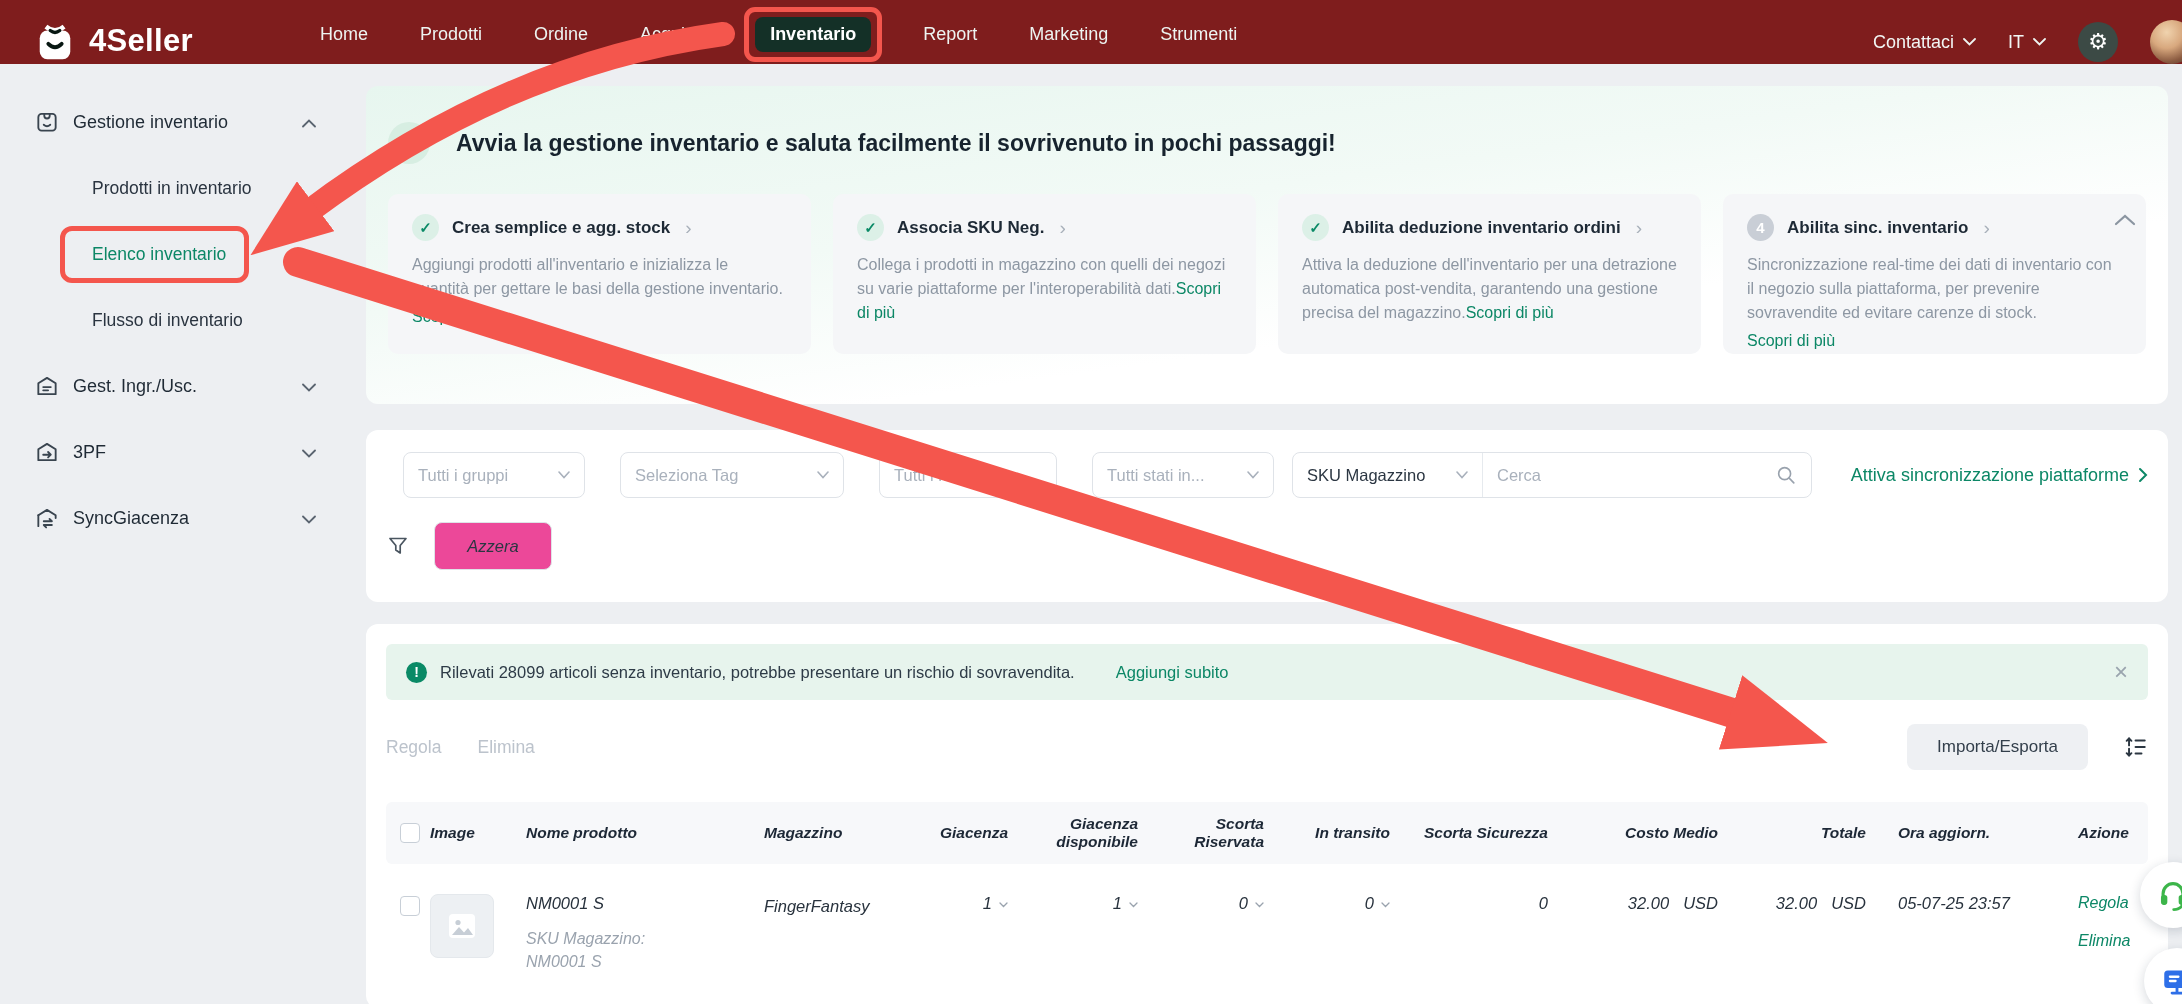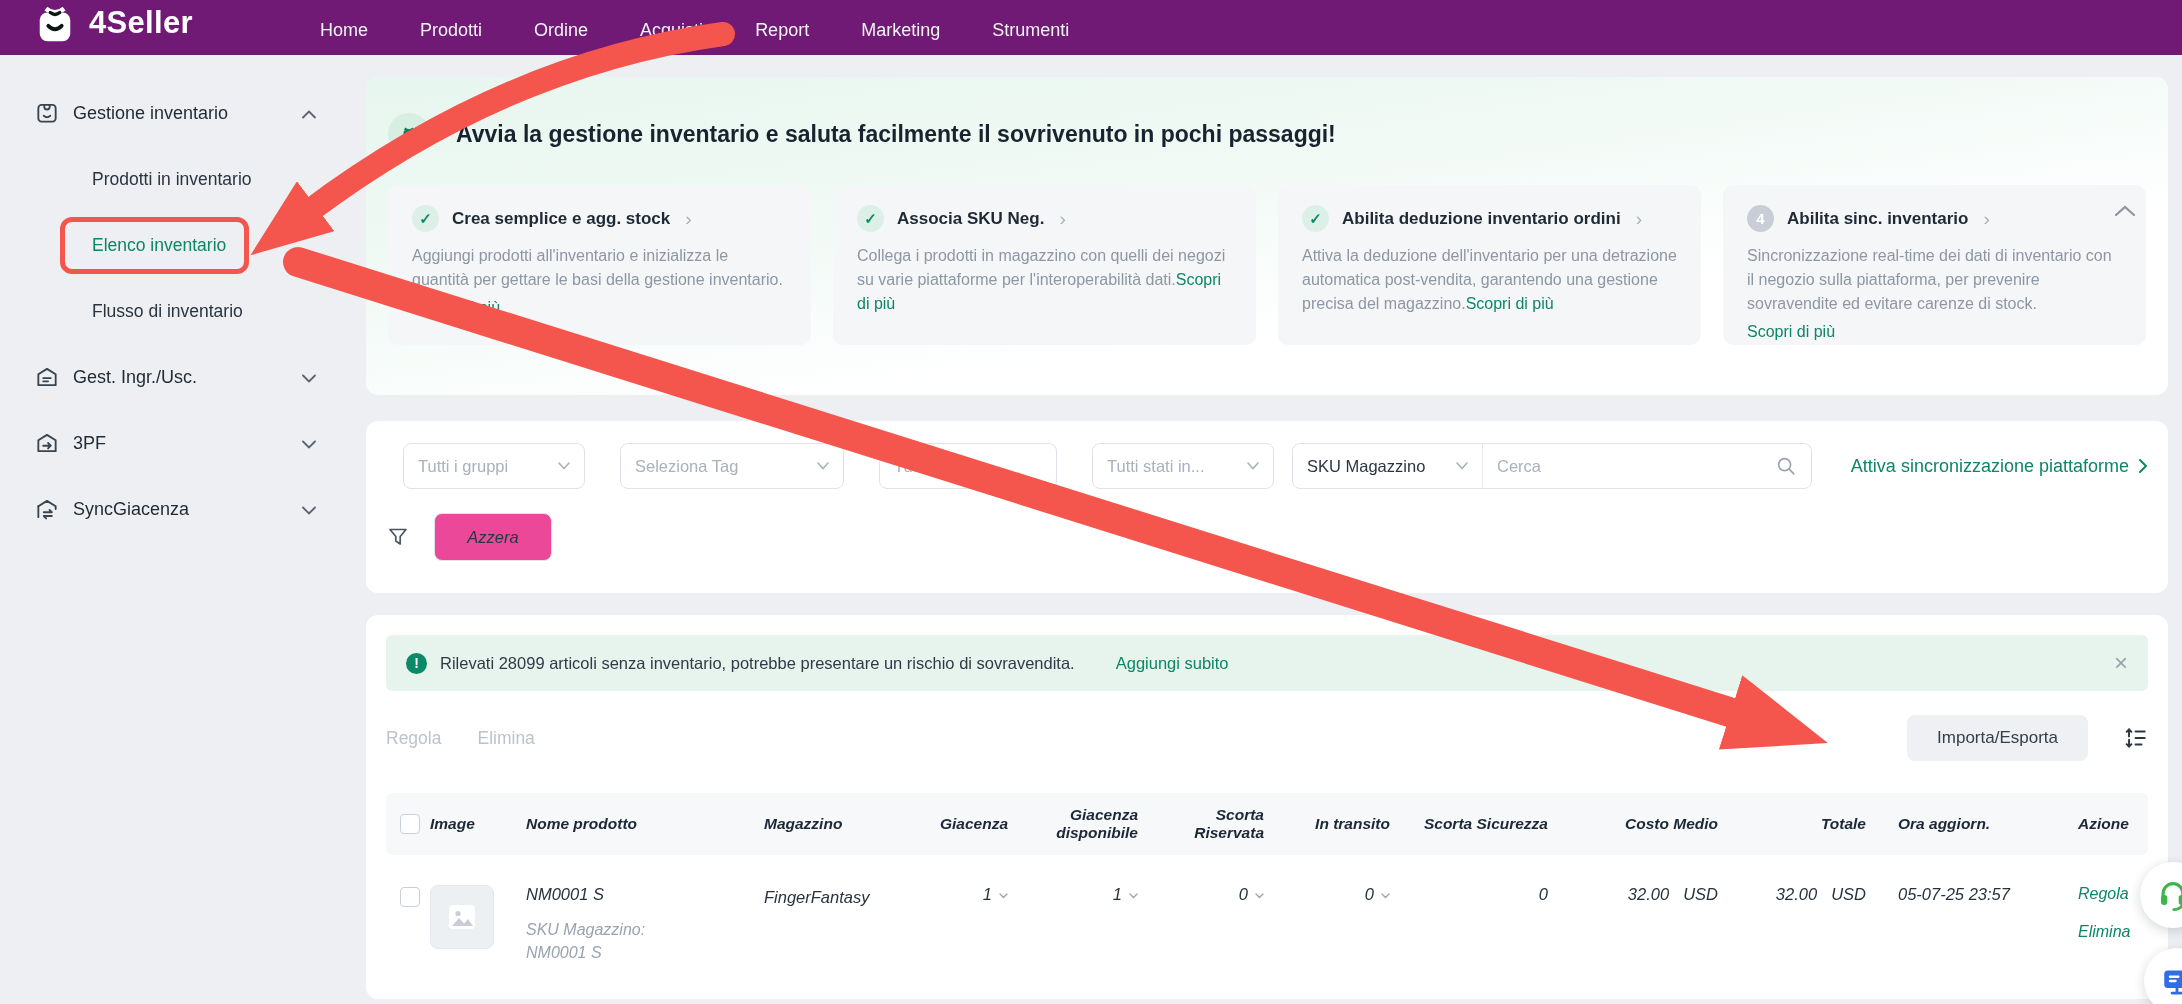--- a/index.html
+++ b/index.html
@@ -2,21 +2,21 @@
 <html><head>
 <meta charset="utf-8">
 <style>
   * { margin:0; padding:0; box-sizing:border-box; }
   html,body { width:2182px; height:1004px; }
   body {
     font-family:"Liberation Sans", sans-serif;
     background:#edeff2; overflow:hidden; position:relative; color:#222b36;
   }
   
-  .navbar { height:55px; background:#701a75; display:flex; align-items:flex-start; padding:0 14px 0 34px; position:relative; z-index:2; }
+  .navbar { height:64px; background:#7f1d1d; display:flex; align-items:flex-end; padding:0 14px 0 34px; position:relative; z-index:2; }
   .logo { display:flex; align-items:center; gap:13px; width:242px; }
   .logo-text { color:#fff; font-size:31px; font-weight:800; letter-spacing:.3px; }
   .nav-items { display:flex; align-items:center; margin-left:18px; }
   .nav-item { padding:0 26px; font-size:18px; font-weight:500; color:#eef4f1; height:60px; display:flex; align-items:center; cursor:pointer; }
   .nav-item.active { font-weight:700; color:#fff; }
   .pill { position:relative; background:#143027; padding:7px 15px; border-radius:8px; }
   .anno-box-nav { position:absolute; inset:-10px -11px; border:5px solid #F4564D; border-radius:11px; pointer-events:none; }
   .nav-right { margin-left:auto; display:flex; align-items:center; gap:32px; color:#f2f6f4; font-size:18px; }
   .nav-drop { display:flex; align-items:center; gap:9px; cursor:pointer; }
   .gear-circle { width:40px; height:40px; border-radius:50%; background:#3c4a45; display:flex; align-items:center; justify-content:center; color:#fff; font-size:22px; cursor:pointer; }
@@ -113,24 +113,47 @@
         <path d="M17 13 q5 4 10 0" stroke="#081712" stroke-width="3.5" fill="none" stroke-linecap="round"></path>
       </svg>
     </span>
     <span class="logo-text">4Seller</span>
   </div>
   <nav class="nav-items">
     <div class="nav-item">Home</div>
     <div class="nav-item">Prodotti</div>
     <div class="nav-item">Ordine</div>
     <div class="nav-item">Acquisti</div>
+    <div class="nav-item active">
+      <span class="pill"><span>Inventario</span>
+        <span class="anno-box-nav"></span>
+      </span>
+    </div>
     <div class="nav-item">Report</div>
     <div class="nav-item">Marketing</div>
     <div class="nav-item">Strumenti</div>
   </nav>
+  <div class="nav-right">
+    <div class="nav-drop">
+      <span>Contattaci</span>
+      <svg width="13" height="8" viewBox="0 0 13 8">
+          <polyline points="1,1 6.5,6.5 12,1" fill="none" stroke="#eef4f1" stroke-width="1.8" stroke-linecap="round"></polyline>
+        </svg>
+    </div>
+    <div class="nav-drop">
+      <span>IT</span>
+      <svg width="13" height="8" viewBox="0 0 13 8">
+          <polyline points="1,1 6.5,6.5 12,1" fill="none" stroke="#eef4f1" stroke-width="1.8" stroke-linecap="round"></polyline>
+        </svg>
+    </div>
+    <div class="gear-circle">
+        <span>⚙</span>
+      </div>
+    <div class="avatar"></div>
+  </div>
 </header>
 
 <div class="app">
 
   <aside class="sidebar">
     <div class="side-item">
       <span class="icon">
         <svg width="26" height="26" viewBox="0 0 24 24" fill="none" stroke="#39444f" stroke-width="1.7" stroke-linecap="round" stroke-linejoin="round">
           <rect x="4" y="4.5" width="16" height="15.5" rx="3"></rect>
           <path d="M9.5 4.5 v1.8 a2.5 2.5 0 0 0 5 0 V4.5"></path>

